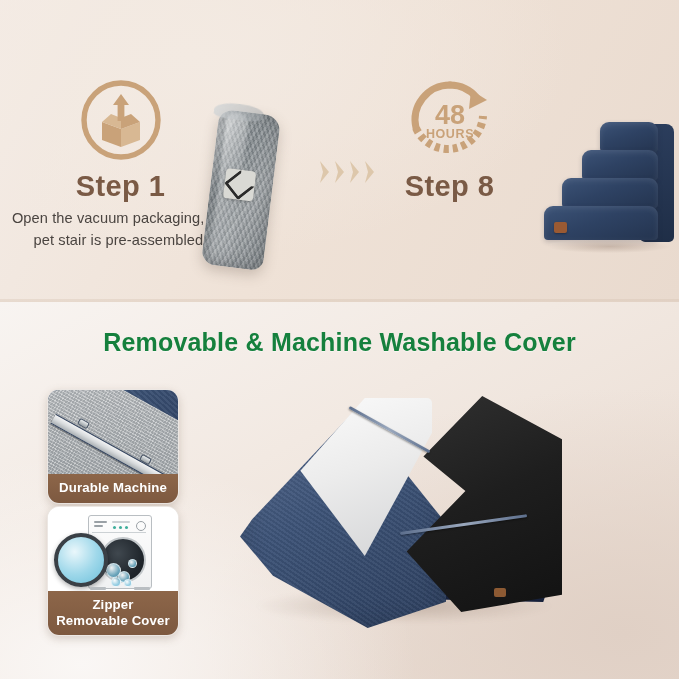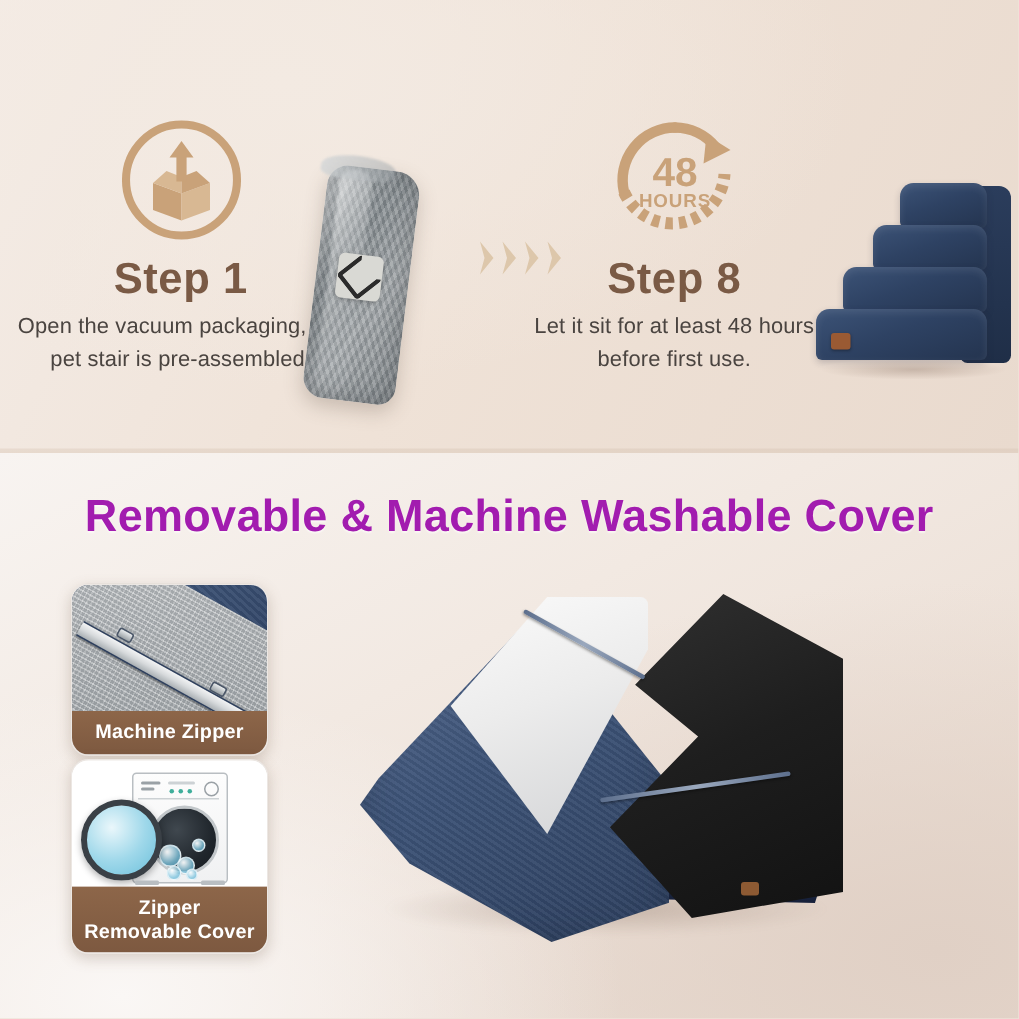--- a/index.html
+++ b/index.html
@@ -106,21 +106,21 @@
     box-shadow:0 1px 2px rgba(0,0,0,.3);
   }
   .stairs-shadow{
     position:absolute;left:6px;top:130px;width:122px;height:13px;
     background:radial-gradient(ellipse at center, rgba(120,95,80,.30), rgba(120,95,80,0) 72%);
   }
 
   
   #washable-heading{
     position:absolute;left:0;top:328px;width:679px;text-align:center;
-    font-size:30px;font-weight:bold;color:#a21caf;letter-spacing:.2px;
+    font-size:25px;font-weight:bold;color:#15803d;letter-spacing:.2px;
     text-shadow:0 1px 1px rgba(255,255,255,.55);
   }
 
   
   .feature-card{
     position:absolute;width:130px;border-radius:12px;overflow:hidden;
     background:#fff;
     box-shadow:0 3px 9px rgba(120,95,78,.26);
     border:1px solid rgba(150,120,100,.18);
   }
@@ -302,21 +302,20 @@
           <path d="M45 9 A35 35 0 0 1 72 22" fill="none" stroke="#c9a279" stroke-width="7" stroke-linecap="round"></path>
 
           <path d="M66 14 L82 24 L64 33 Z" fill="#c9a279"></path>
 
           <path d="M11 52 A35 35 0 0 0 78 40" fill="none" stroke="#c9a279" stroke-width="8" stroke-dasharray="5 4" stroke-linecap="butt"></path>
           <text x="45" y="48" text-anchor="middle" font-family="Liberation Sans, sans-serif" font-size="27" font-weight="bold" fill="#c9a279">48</text>
           <text x="45" y="62" text-anchor="middle" font-family="Liberation Sans, sans-serif" font-size="12.5" font-weight="bold" letter-spacing="0.6" fill="#c9a279">HOURS</text>
         </svg>
       </div>
       <div class="step-title">Step 8</div>
-      <div class="step-desc">Let it sit for at least 48 hours before first use.</div>
     </div>
 
     <div id="stairs-photo">
       <div class="stairs-shadow"></div>
       <div class="stairs-body">
         <div class="stairs-side"></div>
         <div class="stair-step" style="left:58px;top:12px;width:58px;height:30px;"></div>
         <div class="stair-step" style="left:40px;top:40px;width:76px;height:30px;"></div>
         <div class="stair-step" style="left:20px;top:68px;width:96px;height:30px;"></div>
         <div class="stair-step" style="left:2px;top:96px;width:114px;height:34px;"></div>
@@ -332,21 +331,21 @@
   <div id="washable-heading">Removable &amp; Machine Washable Cover</div>
 
   <div class="feature-card" id="zipper-card">
     <div class="card-media">
       <div class="zip-blue"></div>
       <div class="zip-gray"></div>
       <div class="zip-line"></div>
       <div class="zip-pull" id="zip-pull-a"></div>
       <div class="zip-pull" id="zip-pull-b"></div>
     </div>
-    <div class="card-label">Machine Zipper</div>
+    <div class="card-label">Durable Machine</div>
   </div>
 
   <div class="feature-card" id="washer-card">
     <div class="card-media">
       <div class="washer-bg"></div>
       <div class="washer-body"></div>
       <div class="washer-panel"></div>
       <div class="panel-dash" style="left:46px;top:14px;width:13px;"></div>
       <div class="panel-dash" style="left:46px;top:18px;width:9px;"></div>
       <div class="panel-dash" style="left:64px;top:14px;width:18px;background:#cdd2d5;"></div>

